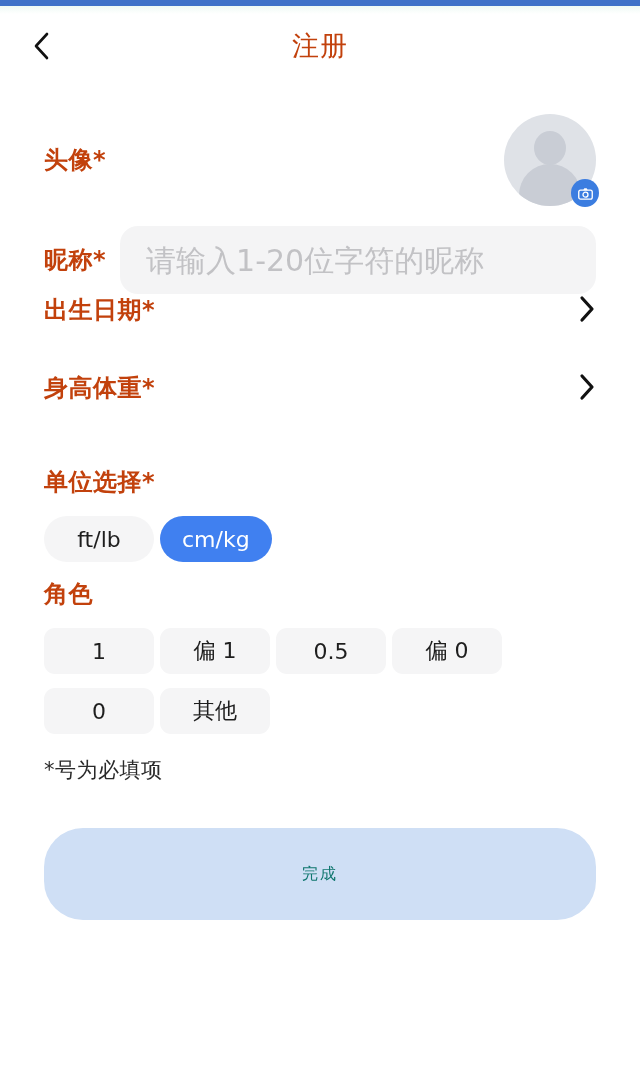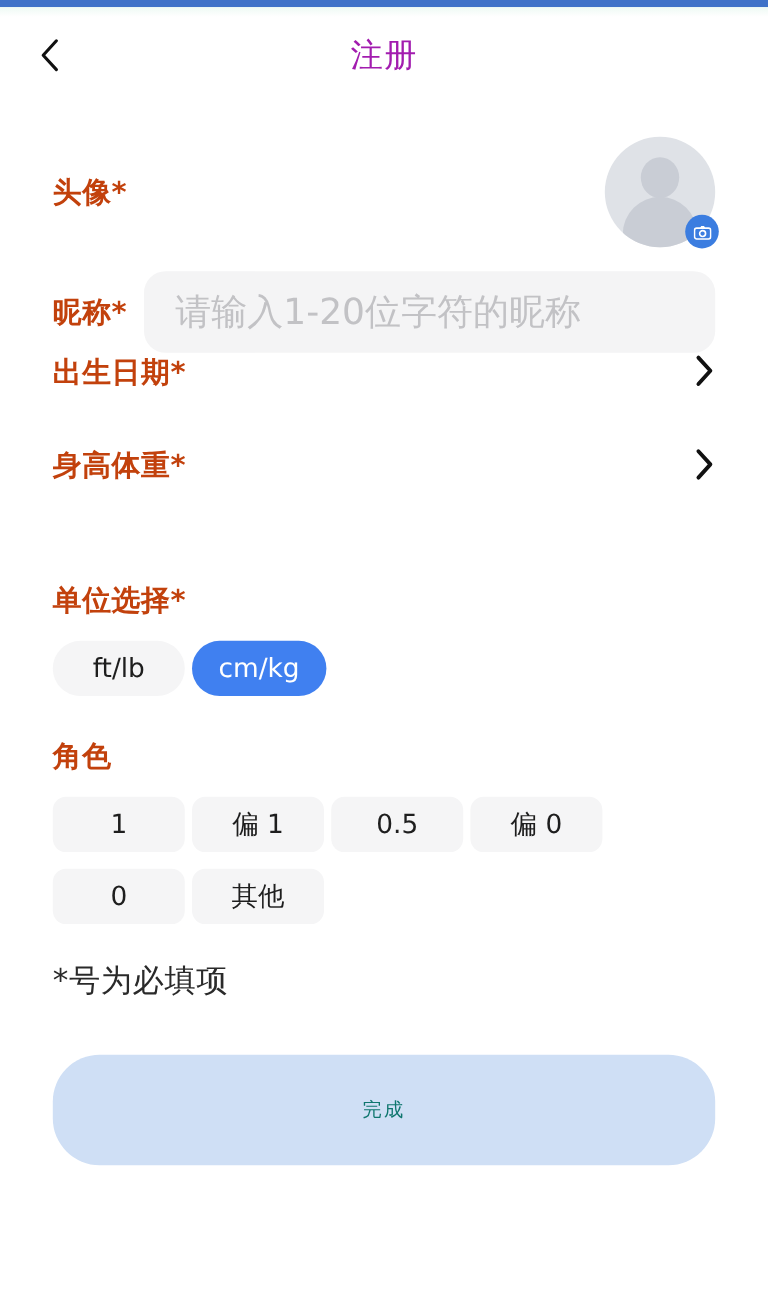--- a/index.html
+++ b/index.html
@@ -40,21 +40,21 @@
     transform: translateY(-50%);
     width: 46px;
     height: 46px;
     display: flex;
     align-items: center;
     justify-content: center;
     cursor: pointer;
   }
   .page-title {
     font-size: 27px;
-    color: #a21caf;
+    color: #c2410c;
     letter-spacing: 1px;
   }
 
   
   .content {
     padding: 0 44px;
   }
 
   .label {
     font-size: 24px;
@@ -147,21 +147,21 @@
   .nav-row {
     display: flex;
     align-items: flex-start;
     justify-content: space-between;
     height: 78px;
     cursor: pointer;
   }
 
   
   .section {
-    margin-top: 34px;
+    margin-top: 16px;
   }
   .section-label {
     margin-bottom: 18px;
   }
   .chip-row {
     display: flex;
     flex-wrap: wrap;
     gap: 14px 6px;
   }
   .chip {
@@ -181,22 +181,22 @@
   .chip.pill {
     border-radius: 23px;
   }
   .chip.selected {
     background: #4080f0;
     color: #ffffff;
   }
 
   
   .footnote {
-    margin-top: 30px;
-    font-size: 26px;
+    margin-top: 22px;
+    font-size: 21px;
     color: #2a2a2a;
     letter-spacing: 0.5px;
   }
 
   
   .submit-btn {
     margin-top: 44px;
     width: 100%;
     height: 92px;
     border: none;

